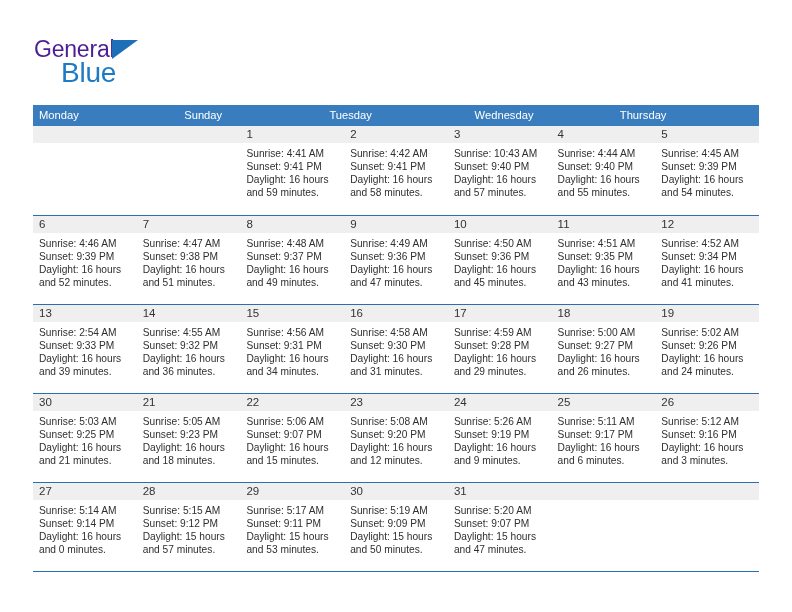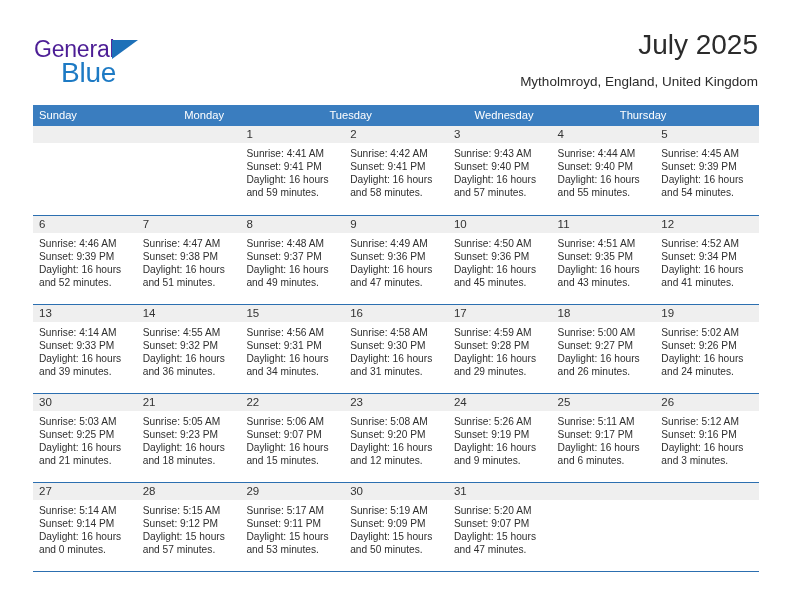--- a/index.html
+++ b/index.html
@@ -153,32 +153,28 @@
 <div class="page">
 
   <div class="header">
 
     <div class="logo">
       <span class="logo-general">General</span>
       <span class="logo-triangle"></span>
       <span class="logo-blue">Blue</span>
     </div>
 
-    <div class="title-block">
-      <div class="cal-title">July 2025</div>
-      <div class="cal-subtitle">Mytholmroyd, England, United Kingdom</div>
-    </div>
 
   </div>
 
   <div class="calendar">
 
     <div class="weekday-row">
+      <div class="weekday">Monday</div>
       <div class="weekday">Sunday</div>
-      <div class="weekday">Monday</div>
       <div class="weekday">Tuesday</div>
       <div class="weekday">Wednesday</div>
       <div class="weekday">Thursday</div>
     </div>
 
     <div class="week-row first">
       <div class="day-cell">
         <div class="day-band">
             <span class="day-number"></span>
           </div>
@@ -220,21 +216,21 @@
           <div class="line">Sunset: 9:41 PM</div>
           <div class="line">Daylight: 16 hours</div>
           <div class="line">and 58 minutes.</div>
         </div>
       </div>
       <div class="day-cell">
         <div class="day-band">
             <span class="day-number">3</span>
           </div>
         <div class="day-body">
-          <div class="line">Sunrise: 9:43 AM</div>
+          <div class="line">Sunrise: 10:43 AM</div>
           <div class="line">Sunset: 9:40 PM</div>
           <div class="line">Daylight: 16 hours</div>
           <div class="line">and 57 minutes.</div>
         </div>
       </div>
       <div class="day-cell">
         <div class="day-band">
             <span class="day-number">4</span>
           </div>
         <div class="day-body">
@@ -336,21 +332,21 @@
         </div>
       </div>
     </div>
 
     <div class="week-row">
       <div class="day-cell">
         <div class="day-band">
             <span class="day-number">13</span>
           </div>
         <div class="day-body">
-          <div class="line">Sunrise: 4:14 AM</div>
+          <div class="line">Sunrise: 2:54 AM</div>
           <div class="line">Sunset: 9:33 PM</div>
           <div class="line">Daylight: 16 hours</div>
           <div class="line">and 39 minutes.</div>
         </div>
       </div>
       <div class="day-cell">
         <div class="day-band">
             <span class="day-number">14</span>
           </div>
         <div class="day-body">

